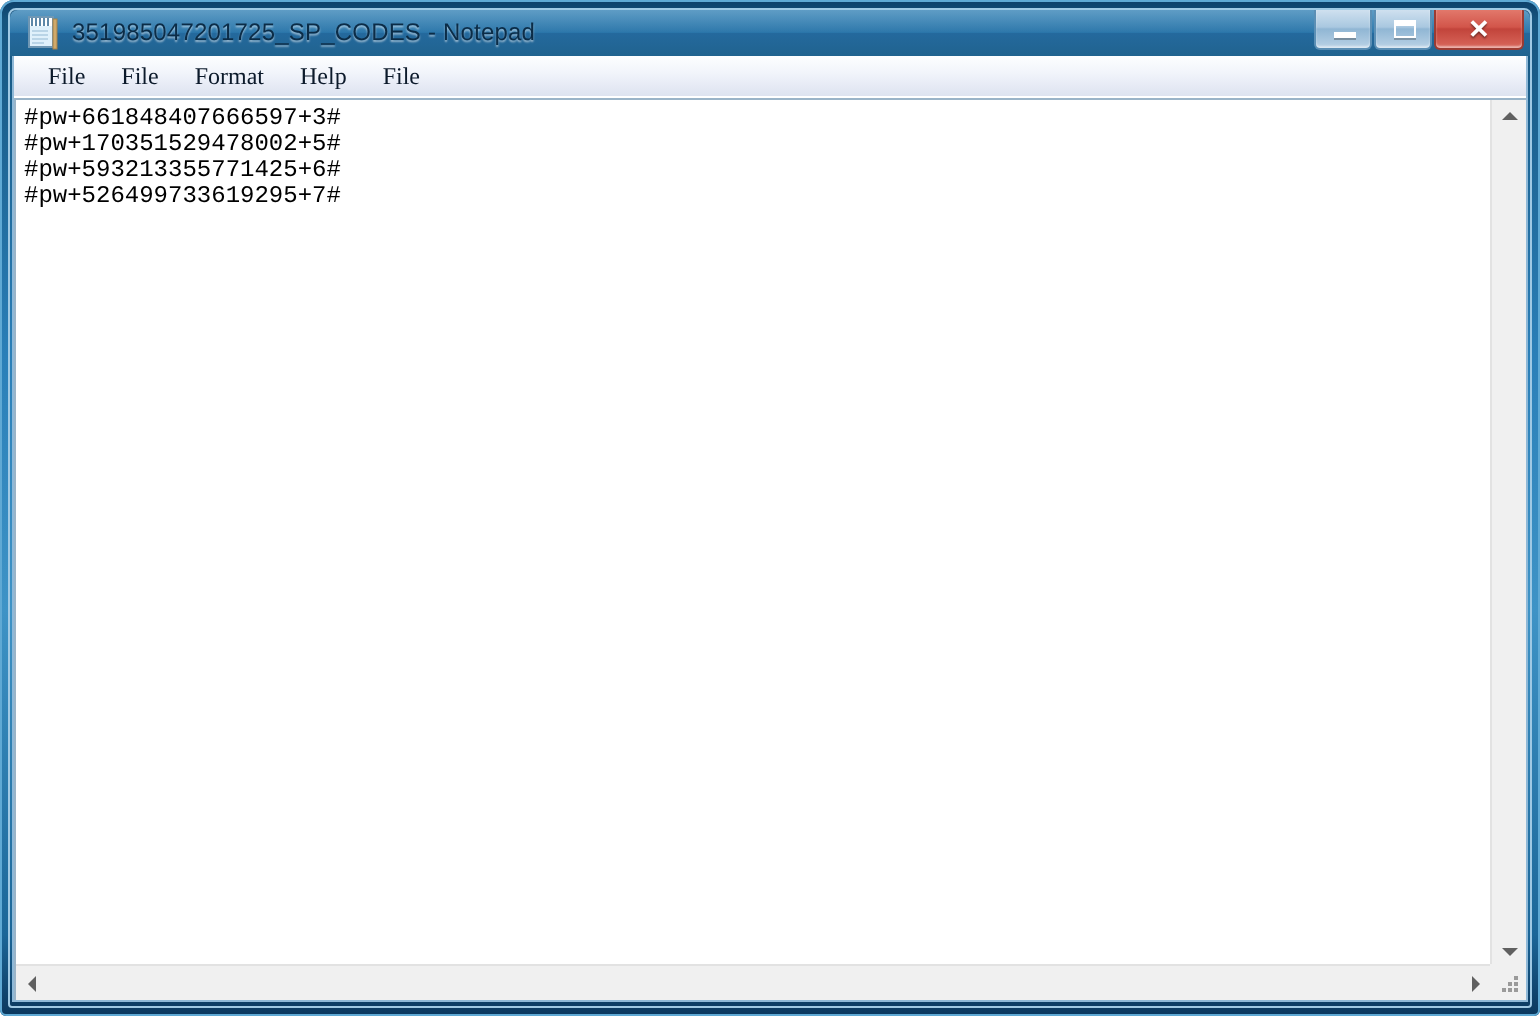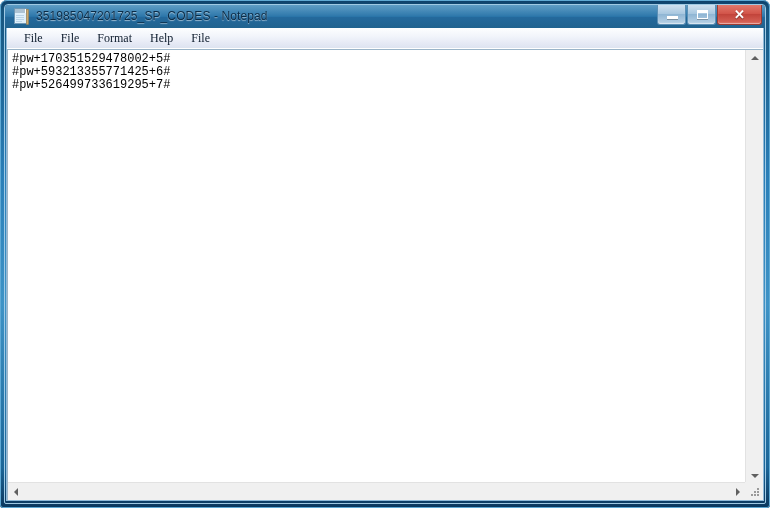--- a/index.html
+++ b/index.html
@@ -323,20 +323,21 @@
       <div class="menuitem">File</div>
       <div class="menuitem">File</div>
       <div class="menuitem">Format</div>
       <div class="menuitem">Help</div>
       <div class="menuitem">File</div>
     </div>
 
     <div class="editwrap">
 
       <div class="textarea">
+        <div class="codeline">#pw+661848407666597+3#</div>
         <div class="codeline">#pw+170351529478002+5#</div>
         <div class="codeline">#pw+593213355771425+6#</div>
         <div class="codeline">#pw+526499733619295+7#</div>
       </div>
 
       <div class="vscroll">
         <div class="sb-btn" style="left:0;top:0;">
           <span class="sb-arrow arrow-up"></span>
         </div>
         <div class="sb-btn" style="left:0;bottom:0;">

